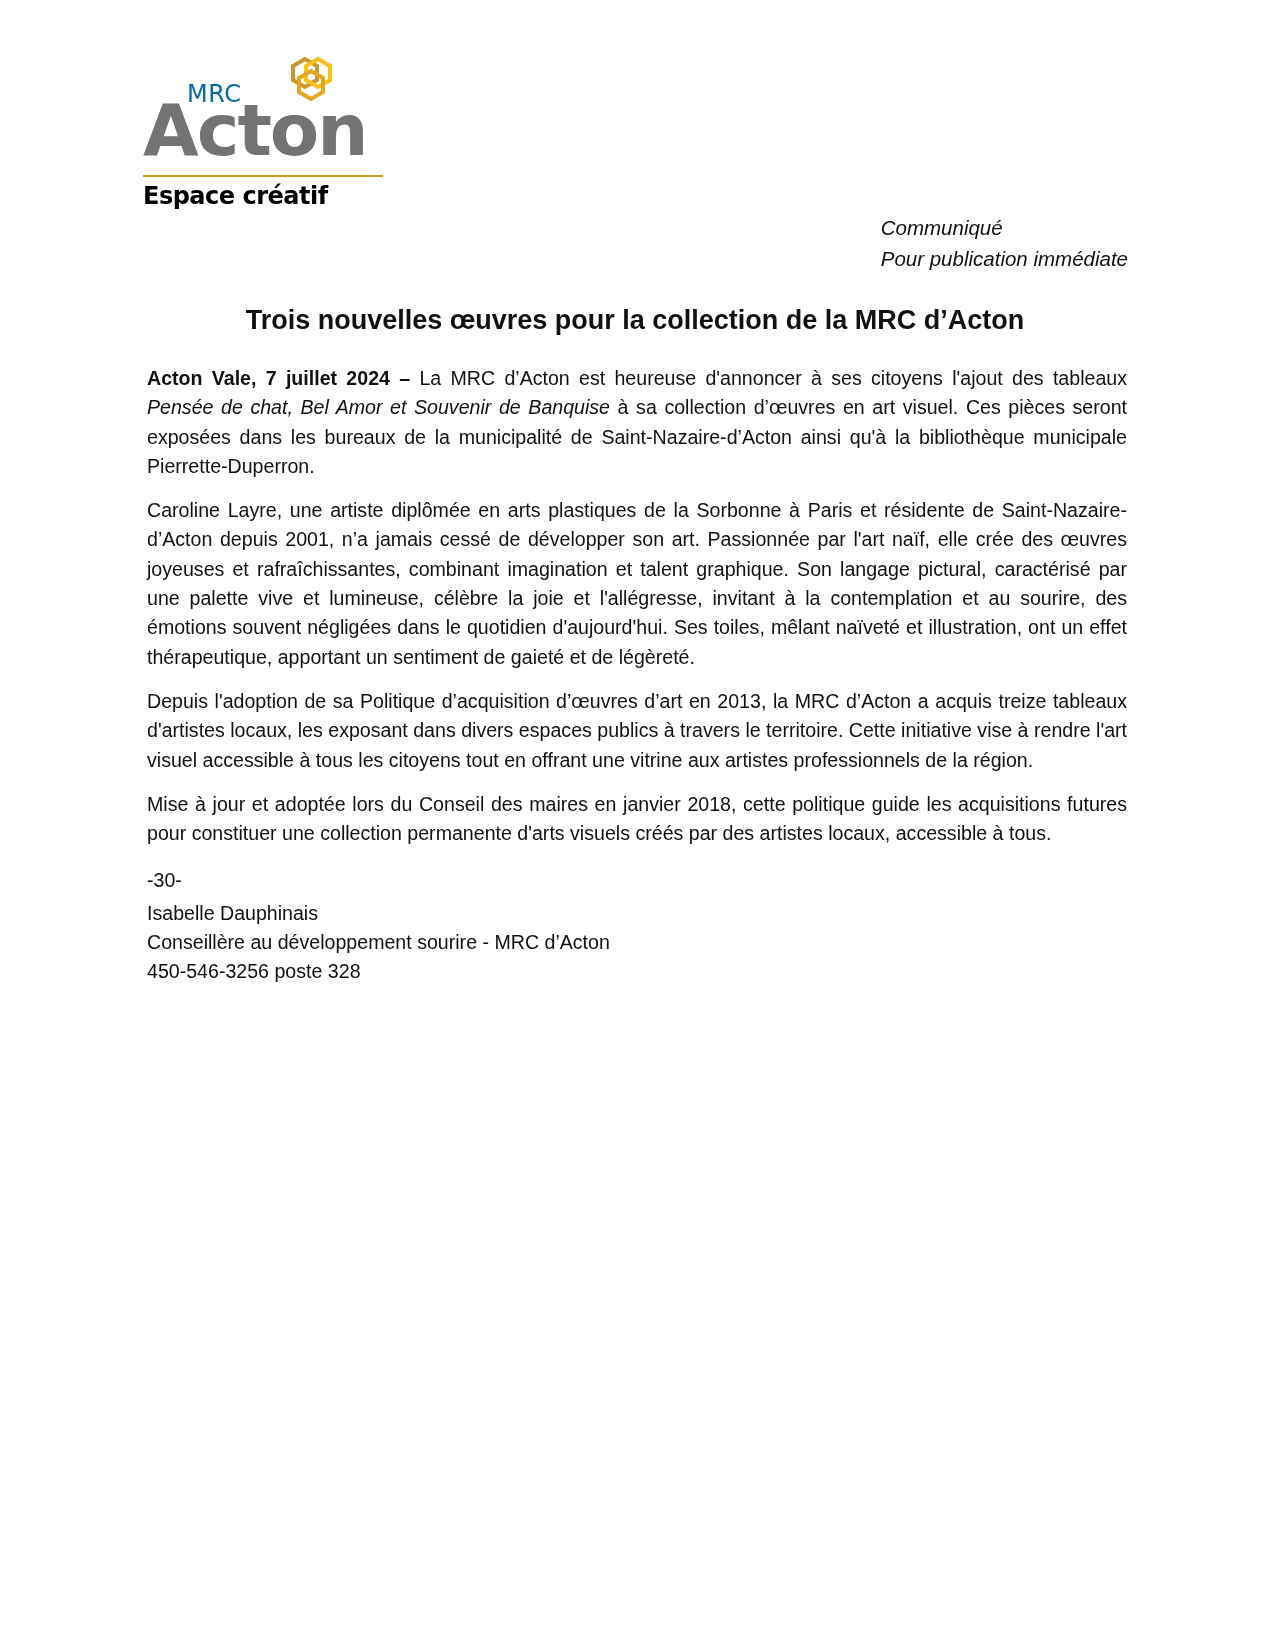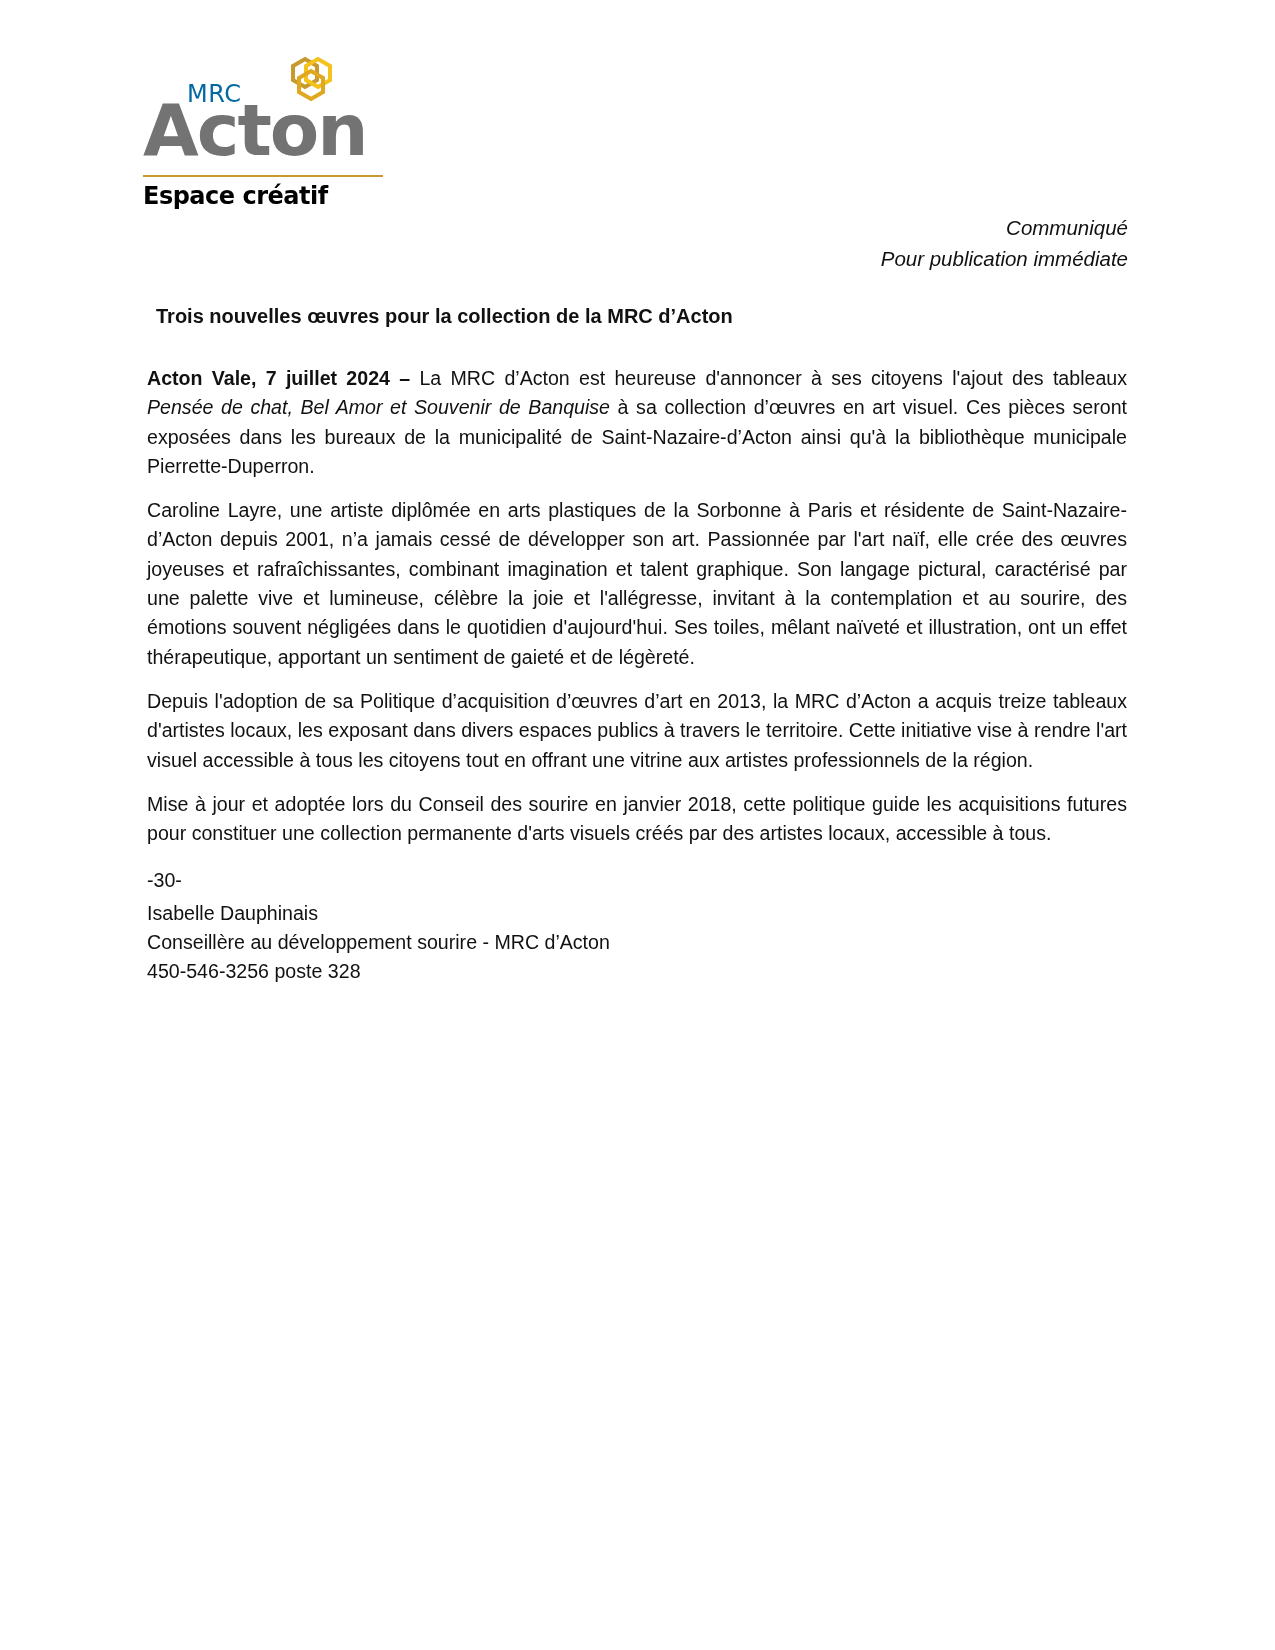--- a/index.html
+++ b/index.html
@@ -6,22 +6,22 @@
   body { width: 1275px; height: 1650px; position: relative; overflow: hidden;
          font-family: "Liberation Sans", "DejaVu Sans", sans-serif; color: #111; }
   .page { position: absolute; left: 0; top: 0; width: 1275px; height: 1650px; }
   .logo { position: absolute; left: 143px; top: 52px; width: 240px; height: 160px; }
   .logo svg { position: absolute; left: 0; top: 0; }
   .logo .mrc { position: absolute; left: 44px; top: 28px; font-size: 24px; color: #0369a1; letter-spacing: 0.5px; font-family: "DejaVu Sans", sans-serif; }
   .logo .acton { position: absolute; left: 0px; top: 42px; font-size: 72px; font-weight: bold; color: #737373; letter-spacing: -2px; font-family: "DejaVu Sans", sans-serif; line-height: 1; }
   .logo .rule { position: absolute; left: 0; top: 123px; width: 240px; height: 2px; background: #c89a2e; }
   .logo .tag { position: absolute; left: 0; top: 130px; font-size: 24px; color: #000000; font-weight: bold; font-family: "DejaVu Sans", sans-serif; letter-spacing: -0.5px; }
 
-  .release { position: absolute; right: 147px; top: 212px; text-align: right; font-style: italic; font-size: 20.5px; line-height: 31px; }
-  .title { position: absolute; left: 156px; width: 990px; top: 305px; text-align: left; font-weight: bold; font-size: 20px; }
+  .release { position: absolute; right: 147px; top: 212px; text-align: left; font-style: italic; font-size: 20.5px; line-height: 31px; }
+  .title { position: absolute; left: 140px; width: 990px; top: 305px; text-align: center; font-weight: bold; font-size: 27px; }
   .body { position: absolute; left: 147px; width: 980px; top: 364px; font-size: 19.6px; line-height: 29.3px; }
   .body p { margin: 0 0 15px 0; text-align: justify; }
   .sep { margin: 18px 0 3px 0; }
   .contact div { line-height: 29px; }
 </style>
 </head>
 <body>
 
 <div class="page">
 
@@ -41,21 +41,21 @@
     <div>Communiqué</div>
     <div>Pour publication immédiate</div>
   </div>
 
   <div class="title">Trois nouvelles œuvres pour la collection de la MRC d’Acton</div>
 
   <div class="body">
     <p><b>Acton Vale, 7 juillet 2024 –</b><span> La MRC d’Acton est heureuse d'annoncer à ses citoyens l'ajout des tableaux </span><i>Pensée de chat, Bel Amor et Souvenir de Banquise</i><span> à sa collection d’œuvres en art visuel. Ces pièces seront exposées dans les bureaux de la municipalité de Saint-Nazaire-d’Acton ainsi qu'à la bibliothèque municipale Pierrette-Duperron.</span></p>
     <p>Caroline Layre, une artiste diplômée en arts plastiques de la Sorbonne à Paris et résidente de Saint-Nazaire-d’Acton depuis 2001, n’a jamais cessé de développer son art. Passionnée par l'art naïf, elle crée des œuvres joyeuses et rafraîchissantes, combinant imagination et talent graphique. Son langage pictural, caractérisé par une palette vive et lumineuse, célèbre la joie et l'allégresse, invitant à la contemplation et au sourire, des émotions souvent négligées dans le quotidien d'aujourd'hui. Ses toiles, mêlant naïveté et illustration, ont un effet thérapeutique, apportant un sentiment de gaieté et de légèreté.</p>
     <p>Depuis l'adoption de sa Politique d’acquisition d’œuvres d’art en 2013, la MRC d’Acton a acquis treize tableaux d'artistes locaux, les exposant dans divers espaces publics à travers le territoire. Cette initiative vise à rendre l'art visuel accessible à tous les citoyens tout en offrant une vitrine aux artistes professionnels de la région.</p>
-    <p>Mise à jour et adoptée lors du Conseil des sourire en janvier 2018, cette politique guide les acquisitions futures pour constituer une collection permanente d'arts visuels créés par des artistes locaux, accessible à tous.</p>
+    <p>Mise à jour et adoptée lors du Conseil des maires en janvier 2018, cette politique guide les acquisitions futures pour constituer une collection permanente d'arts visuels créés par des artistes locaux, accessible à tous.</p>
     <div class="sep">-30-</div>
     <div class="contact">
       <div>Isabelle Dauphinais</div>
       <div>Conseillère au développement sourire - MRC d’Acton</div>
       <div>450-546-3256 poste 328</div>
     </div>
   </div>
 </div>
 
 </body></html>

